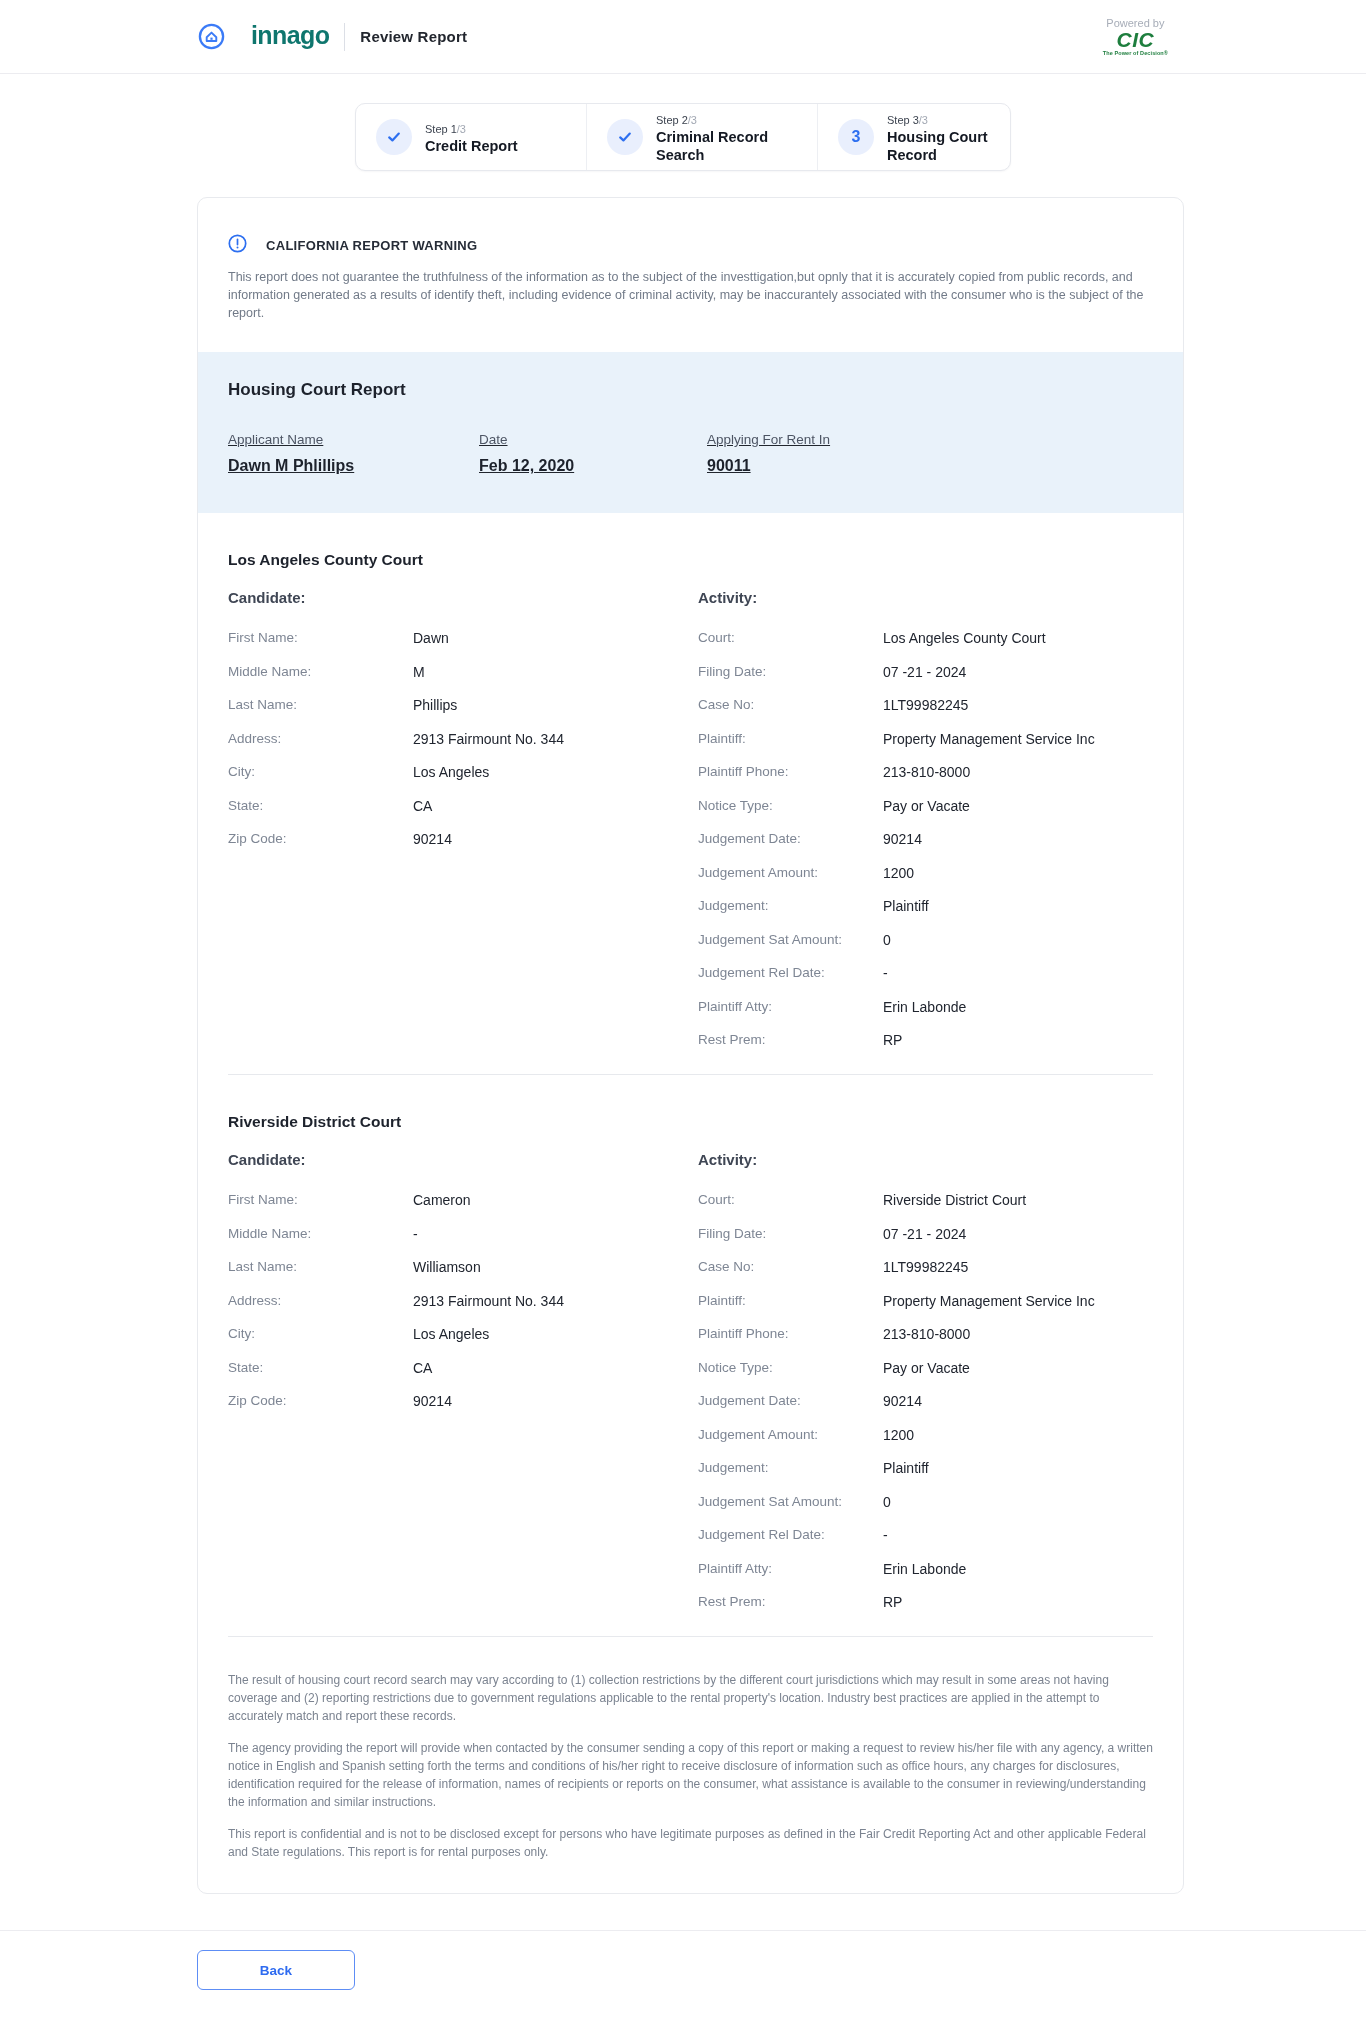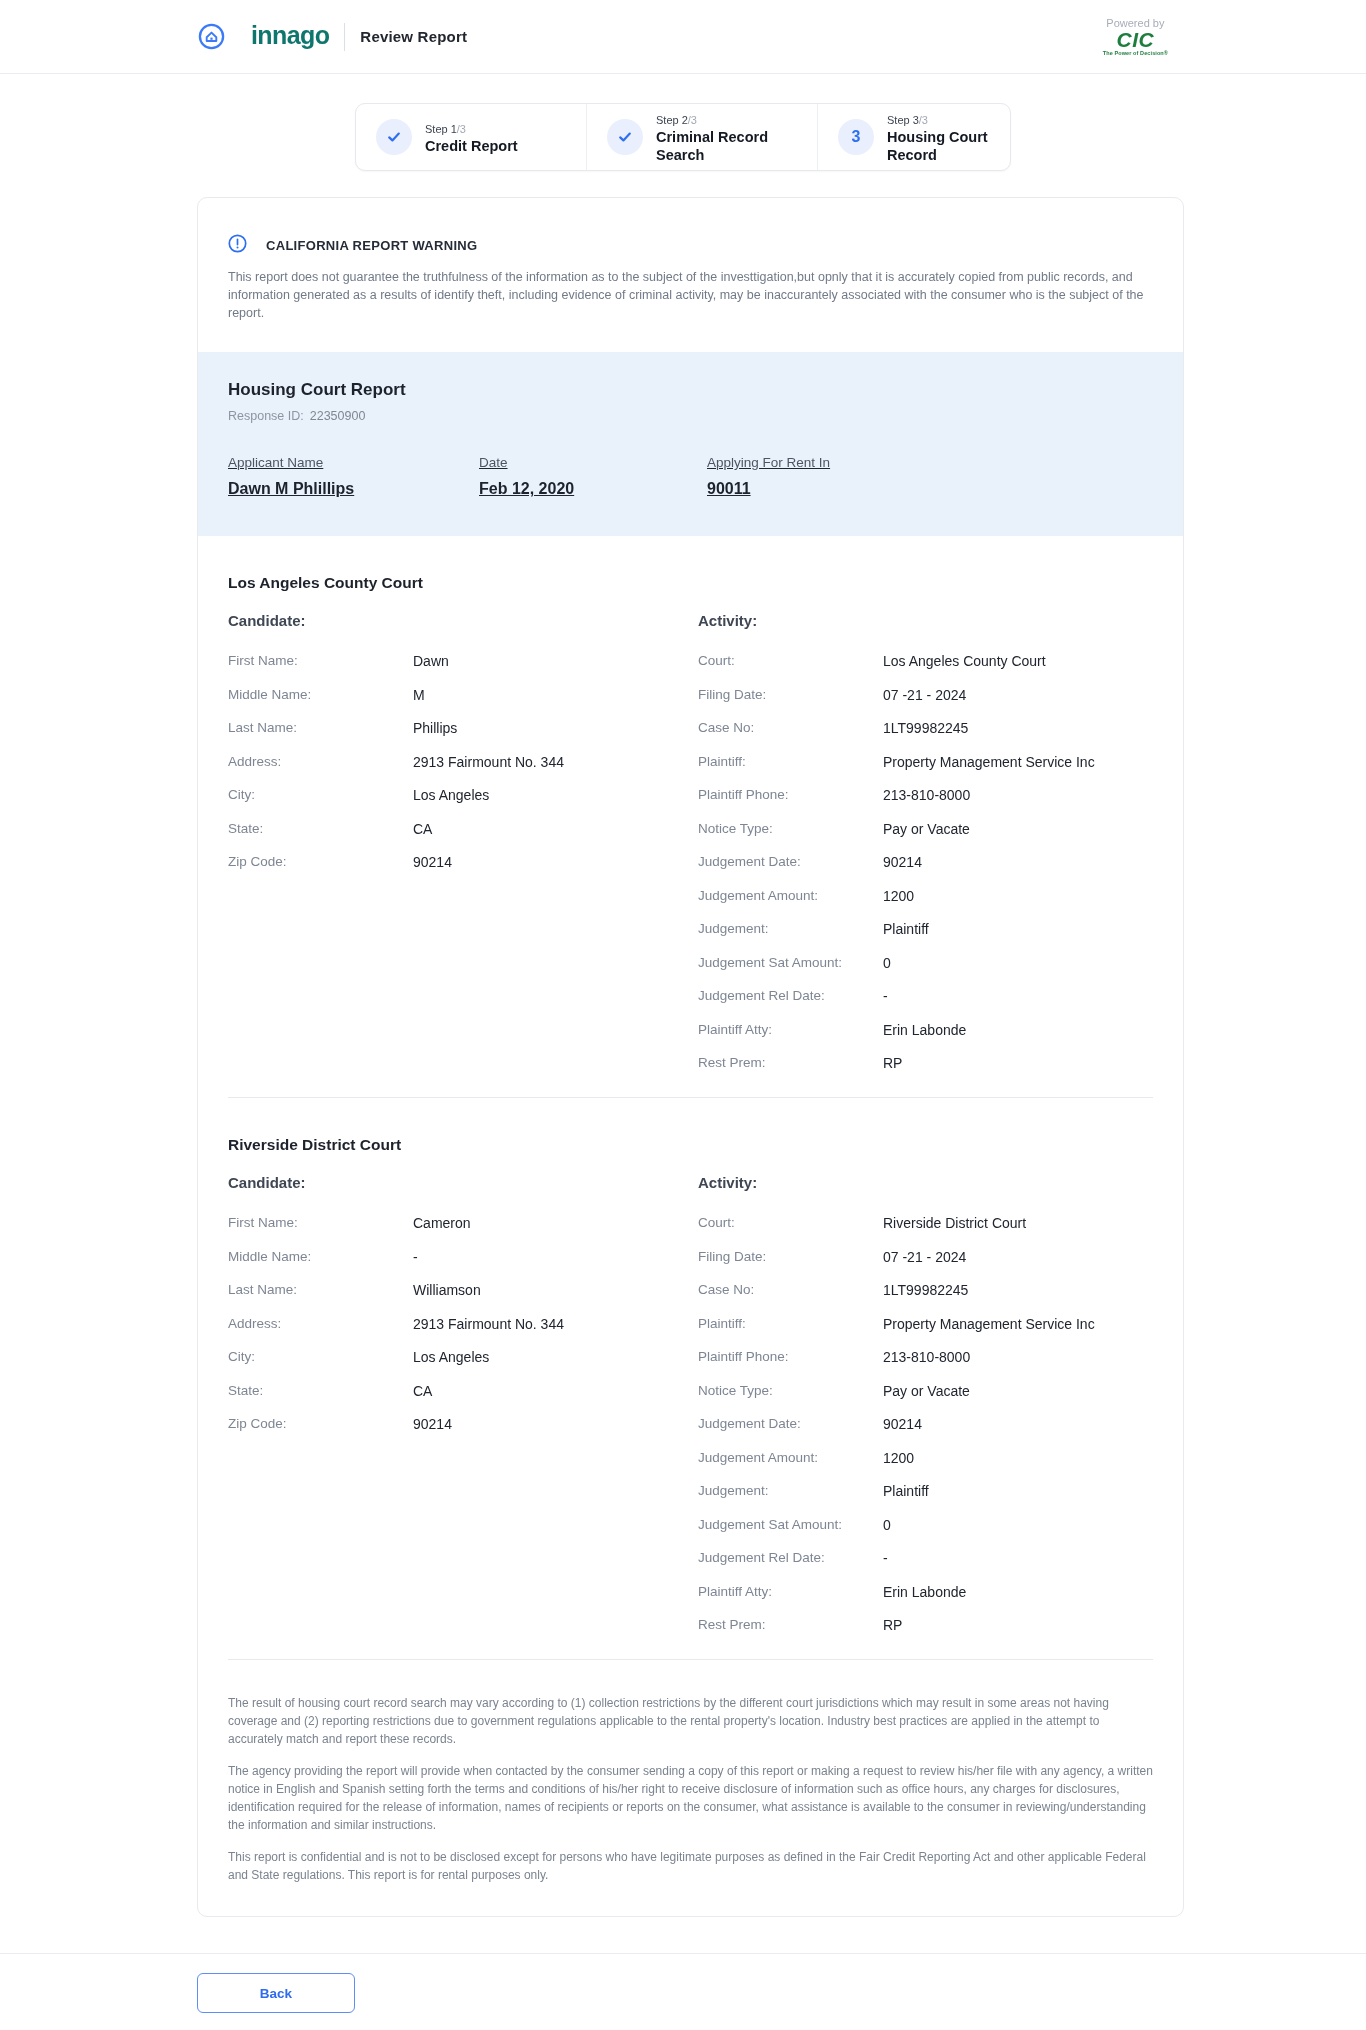--- a/index.html
+++ b/index.html
@@ -152,23 +152,20 @@
           <circle cx="9.5" cy="13.4" r="1" fill="#2d6ff0"></circle>
         </svg>
       </span>
       <span class="warning-title">CALIFORNIA REPORT WARNING</span>
     </div>
     <p class="warning-body">This report does not guarantee the truthfulness of the  information as to the subject of the investtigation,but opnly that it is accurately copied from public records, and information generated as a results of identify theft, including evidence of criminal activity, may be inaccurantely associated with the consumer who is the subject of the report.</p>
   </section>
 
   <section class="panel">
     <div class="panel-title">Housing Court Report</div>
-    <div class="response">
-      <span>Response ID:</span><b>22350900</b>
-    </div>
     <div class="panel-fields">
 
         <div>
           <div class="pf-label">Applicant Name</div>
           <div class="pf-value">Dawn M Phlillips</div>
         </div>
 
         <div>
           <div class="pf-label">Date</div>
           <div class="pf-value">Feb 12, 2020</div>

